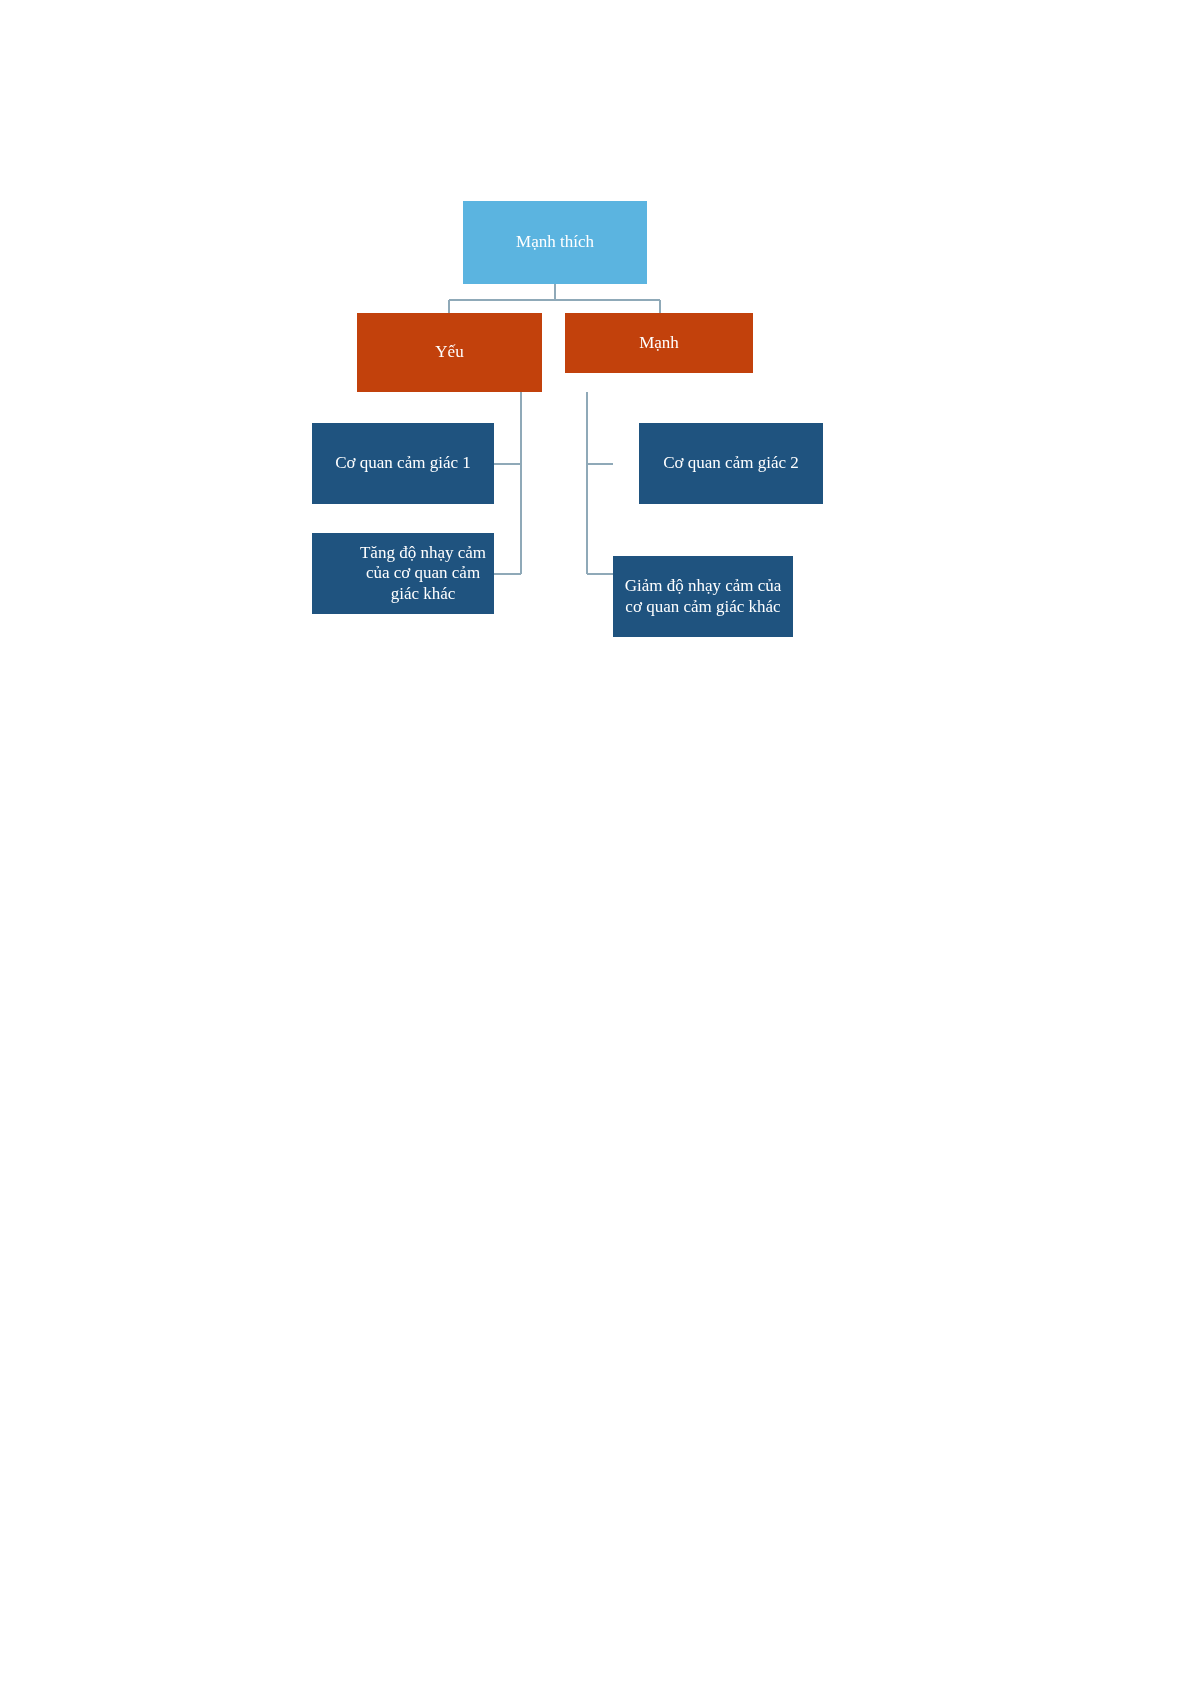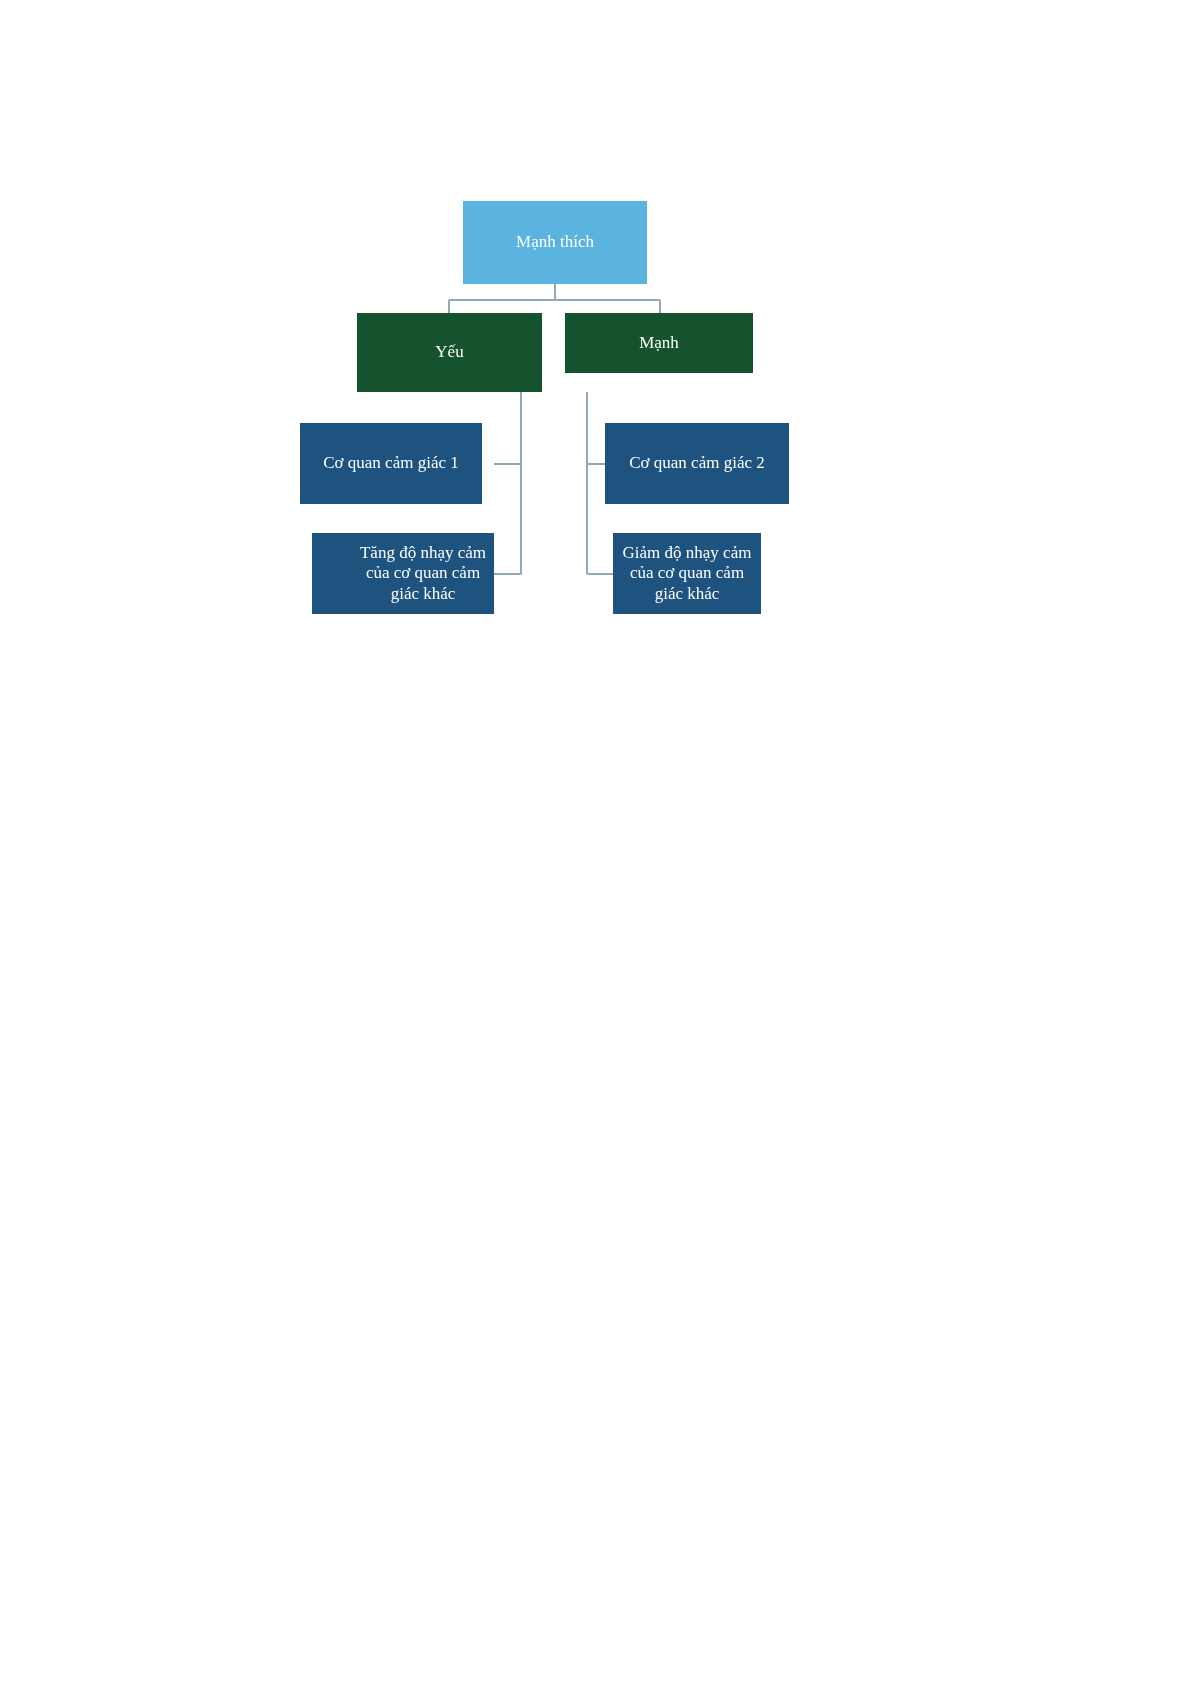--- a/index.html
+++ b/index.html
@@ -60,38 +60,38 @@
   }
 
   
   .tier-root {
     background: #5BB4E0;
     font-size: 17px;
   }
 
   
   .tier-branch {
-    background: #14532d;
+    background: #c2410c;
     font-size: 17px;
   }
 
   
   .tier-leaf {
     background: #1F537F;
     font-size: 17px;
   }
 
   
   #node-root     { left: 463px; top: 201px; width: 184px; height: 83px; }
   #node-weak     { left: 357px; top: 313px; width: 185px; height: 79px; }
   #node-strong   { left: 565px; top: 313px; width: 188px; height: 60px; }
-  #node-organ-1  { left: 300px; top: 423px; width: 182px; height: 81px; }
-  #node-organ-2  { left: 605px; top: 423px; width: 184px; height: 81px; }
+  #node-organ-1  { left: 312px; top: 423px; width: 182px; height: 81px; }
+  #node-organ-2  { left: 639px; top: 423px; width: 184px; height: 81px; }
   #node-increase { left: 312px; top: 533px; width: 182px; height: 81px; padding-left: 46px; }
-  #node-decrease { left: 613px; top: 533px; width: 148px; height: 81px; }
+  #node-decrease { left: 613px; top: 556px; width: 180px; height: 81px; }
 </style>
 </head>
 <body>
 
 <div id="page">
 
   <div id="diagram">
 
     <svg class="connectors" viewBox="0 0 1192 700" width="1192" height="700" xmlns="http://www.w3.org/2000/svg">
       <g fill="none" stroke="#8FA9B8" stroke-width="1.6" shape-rendering="crispEdges">

